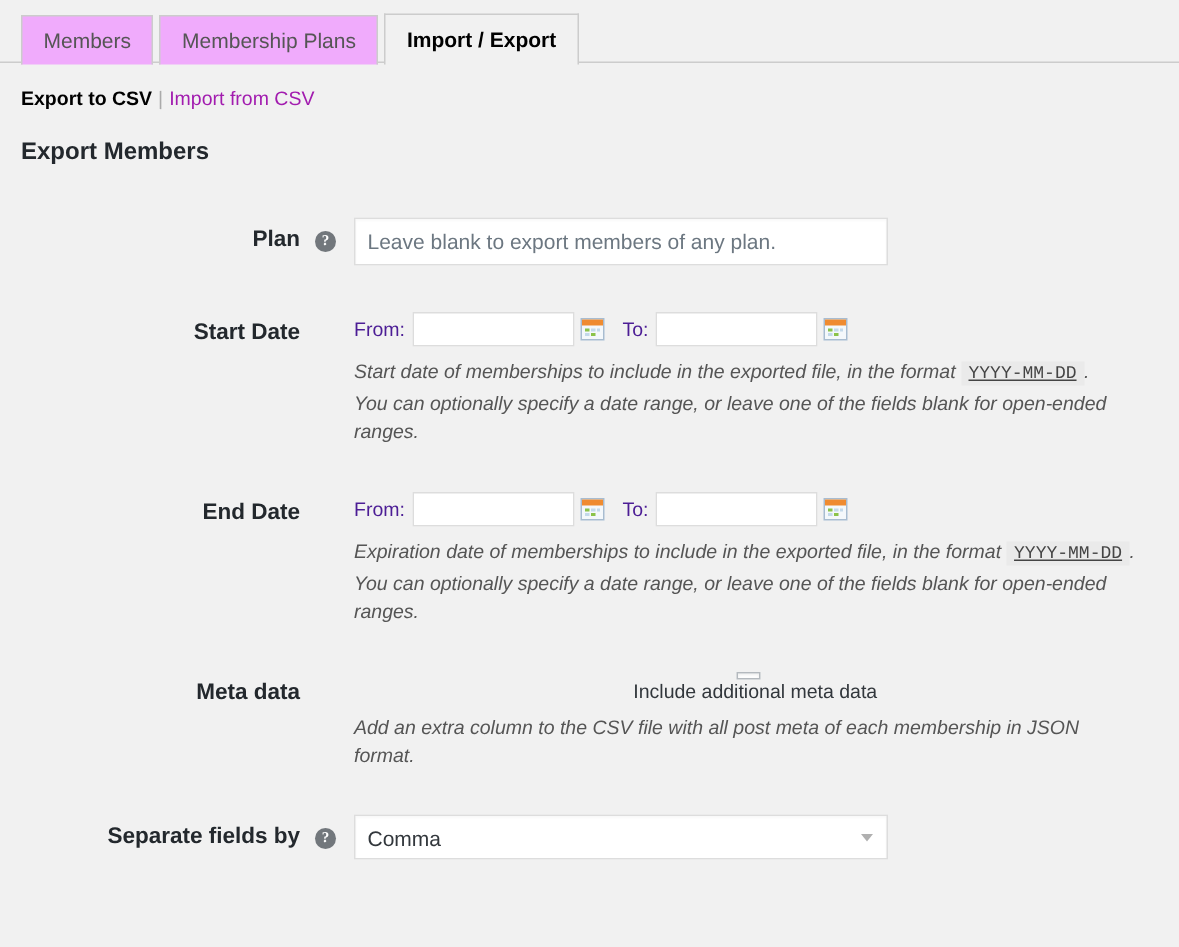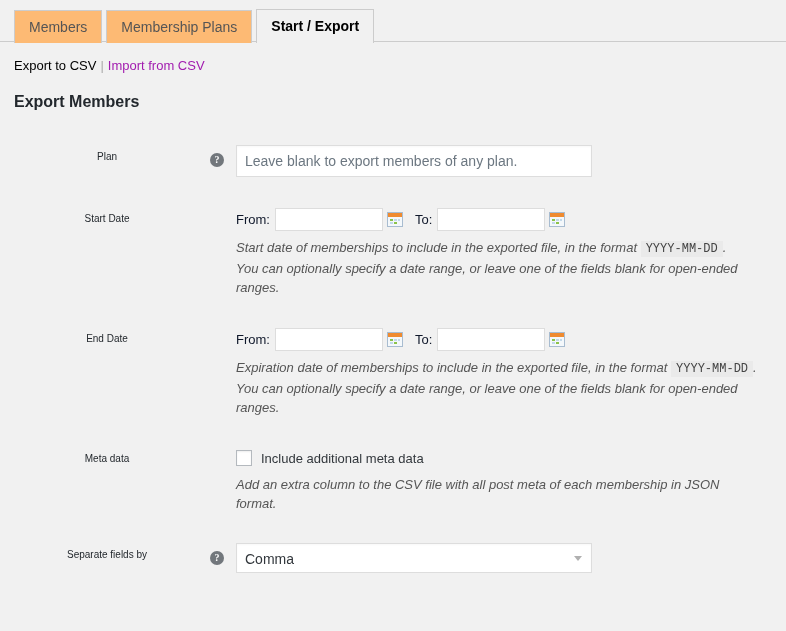--- a/index.html
+++ b/index.html
@@ -26,21 +26,21 @@
     border-bottom: 1px solid #ccc;
   }
   .tab {
     display: inline-block;
     position: relative;
     top: 9px;
     padding: 7px 14px 8px 14px;
     margin-right: 4px;
     font-size: 14px;
     line-height: 18px;
-    background: #fdba74;
+    background: #f0abfc;
     border: 1px solid #ccc;
     border-bottom: none;
     color: #555;
     text-decoration: none;
     vertical-align: bottom;
     box-sizing: border-box;
     height: 33px;
   }
   .tab.active {
     background: #f1f1f1;
@@ -56,21 +56,21 @@
   .content {
     padding: 0 14px;
   }
 
   .subnav {
     margin: 16px 0 0 0;
     font-size: 13px;
     line-height: 16px;
   }
   .subnav .current {
-    font-weight: normal;
+    font-weight: bold;
     color: #000;
   }
   .subnav .sep {
     color: #aaa;
     margin: 0 4px;
   }
   .subnav a {
     color: #a21caf;
     text-decoration: none;
   }
@@ -83,24 +83,24 @@
     line-height: 20px;
   }
 
   
   table.form-table {
     border-collapse: collapse;
     width: 758px;
     margin-top: 18px;
   }
   table.form-table th {
-    text-align: center;
+    text-align: right;
     vertical-align: top;
-    font-weight: normal;
-    font-size: 10px;
+    font-weight: bold;
+    font-size: 15px;
     color: #23282d;
     width: 186px;
     padding: 20px 10px 20px 0;
     line-height: 1.3;
   }
   table.form-table td {
     vertical-align: top;
     padding: 15px 10px 15px 0;
   }
   .row-help {
@@ -147,21 +147,21 @@
     opacity: 1;
   }
 
   .date-line {
     display: flex;
     align-items: center;
     height: 24px;
   }
   .date-label {
     font-size: 13px;
-    color: #0f172a;
+    color: #4c1d95;
     margin-right: 5px;
   }
   .date-label.to {
     margin-left: 12px;
     text-align: right;
   }
   .date-input {
     width: 108px;
     height: 23px;
     box-sizing: border-box;
@@ -210,28 +210,30 @@
     line-height: 19px;
     margin-top: 7px;
   }
   .desc .code {
     font-family: "Liberation Mono", monospace;
     font-style: normal;
     font-size: 12px;
     background: #eaeaea;
     padding: 1px 5px;
     color: #444;
+    text-decoration: underline;
   }
 
   
   .cb-line {
     display: flex;
     align-items: center;
     height: 20px;
     margin-top: 1px;
+    flex-direction: column;
   }
   .cb-box {
     width: 16px;
     height: 16px;
     box-sizing: border-box;
     border: 1px solid #b4b9be;
     background: #fff;
     display: inline-block;
     box-shadow: inset 0 1px 2px rgba(0,0,0,0.07);
     cursor: pointer;
@@ -270,21 +272,21 @@
     border-left: 4px solid transparent;
     border-right: 4px solid transparent;
     border-top: 5px solid #b0b0b0;
     pointer-events: none;
   }
 </style>
 </head>
 <body>
 
 <div class="tab-bar">
-  <a class="tab" href="#">Members</a><a class="tab" href="#">Membership Plans</a><a class="tab active" href="#">Start / Export</a>
+  <a class="tab" href="#">Members</a><a class="tab" href="#">Membership Plans</a><a class="tab active" href="#">Import / Export</a>
 </div>
 
 <div class="content">
 
   <div class="subnav">
     <span class="current">Export to CSV</span><span class="sep">|</span><a href="#">Import from CSV</a>
   </div>
 
   <h2 class="page-title">Export Members</h2>
 

